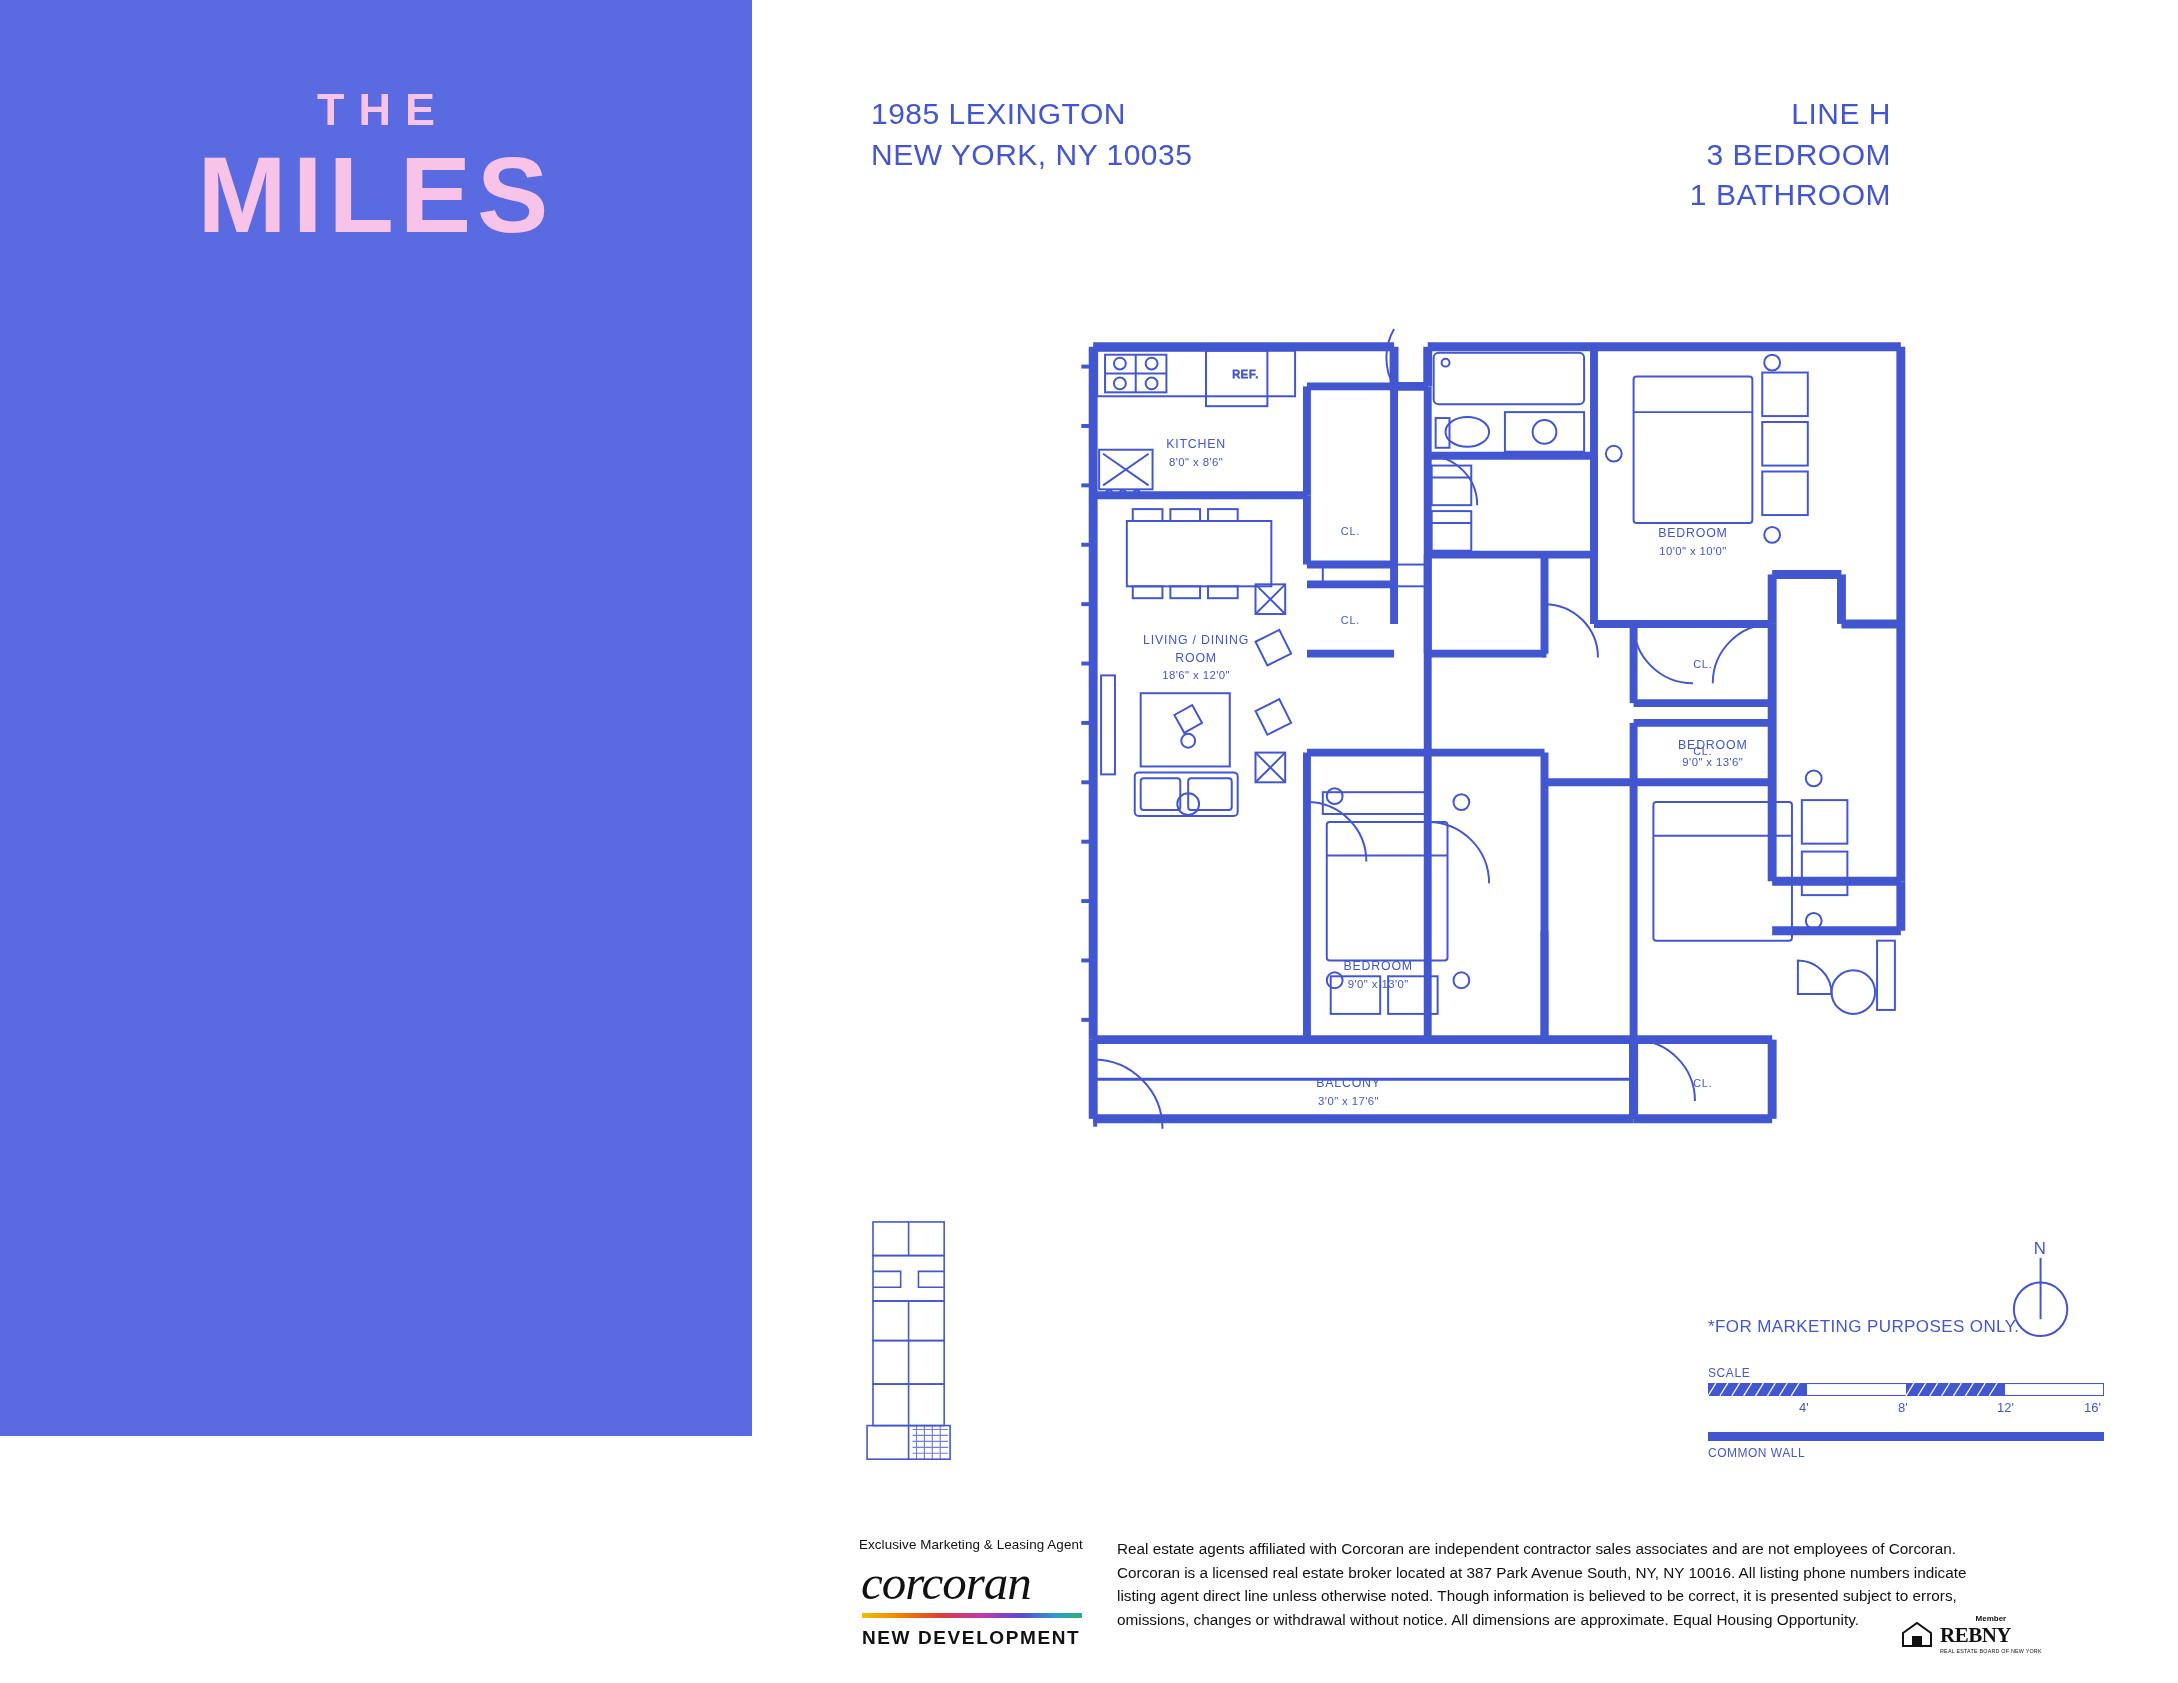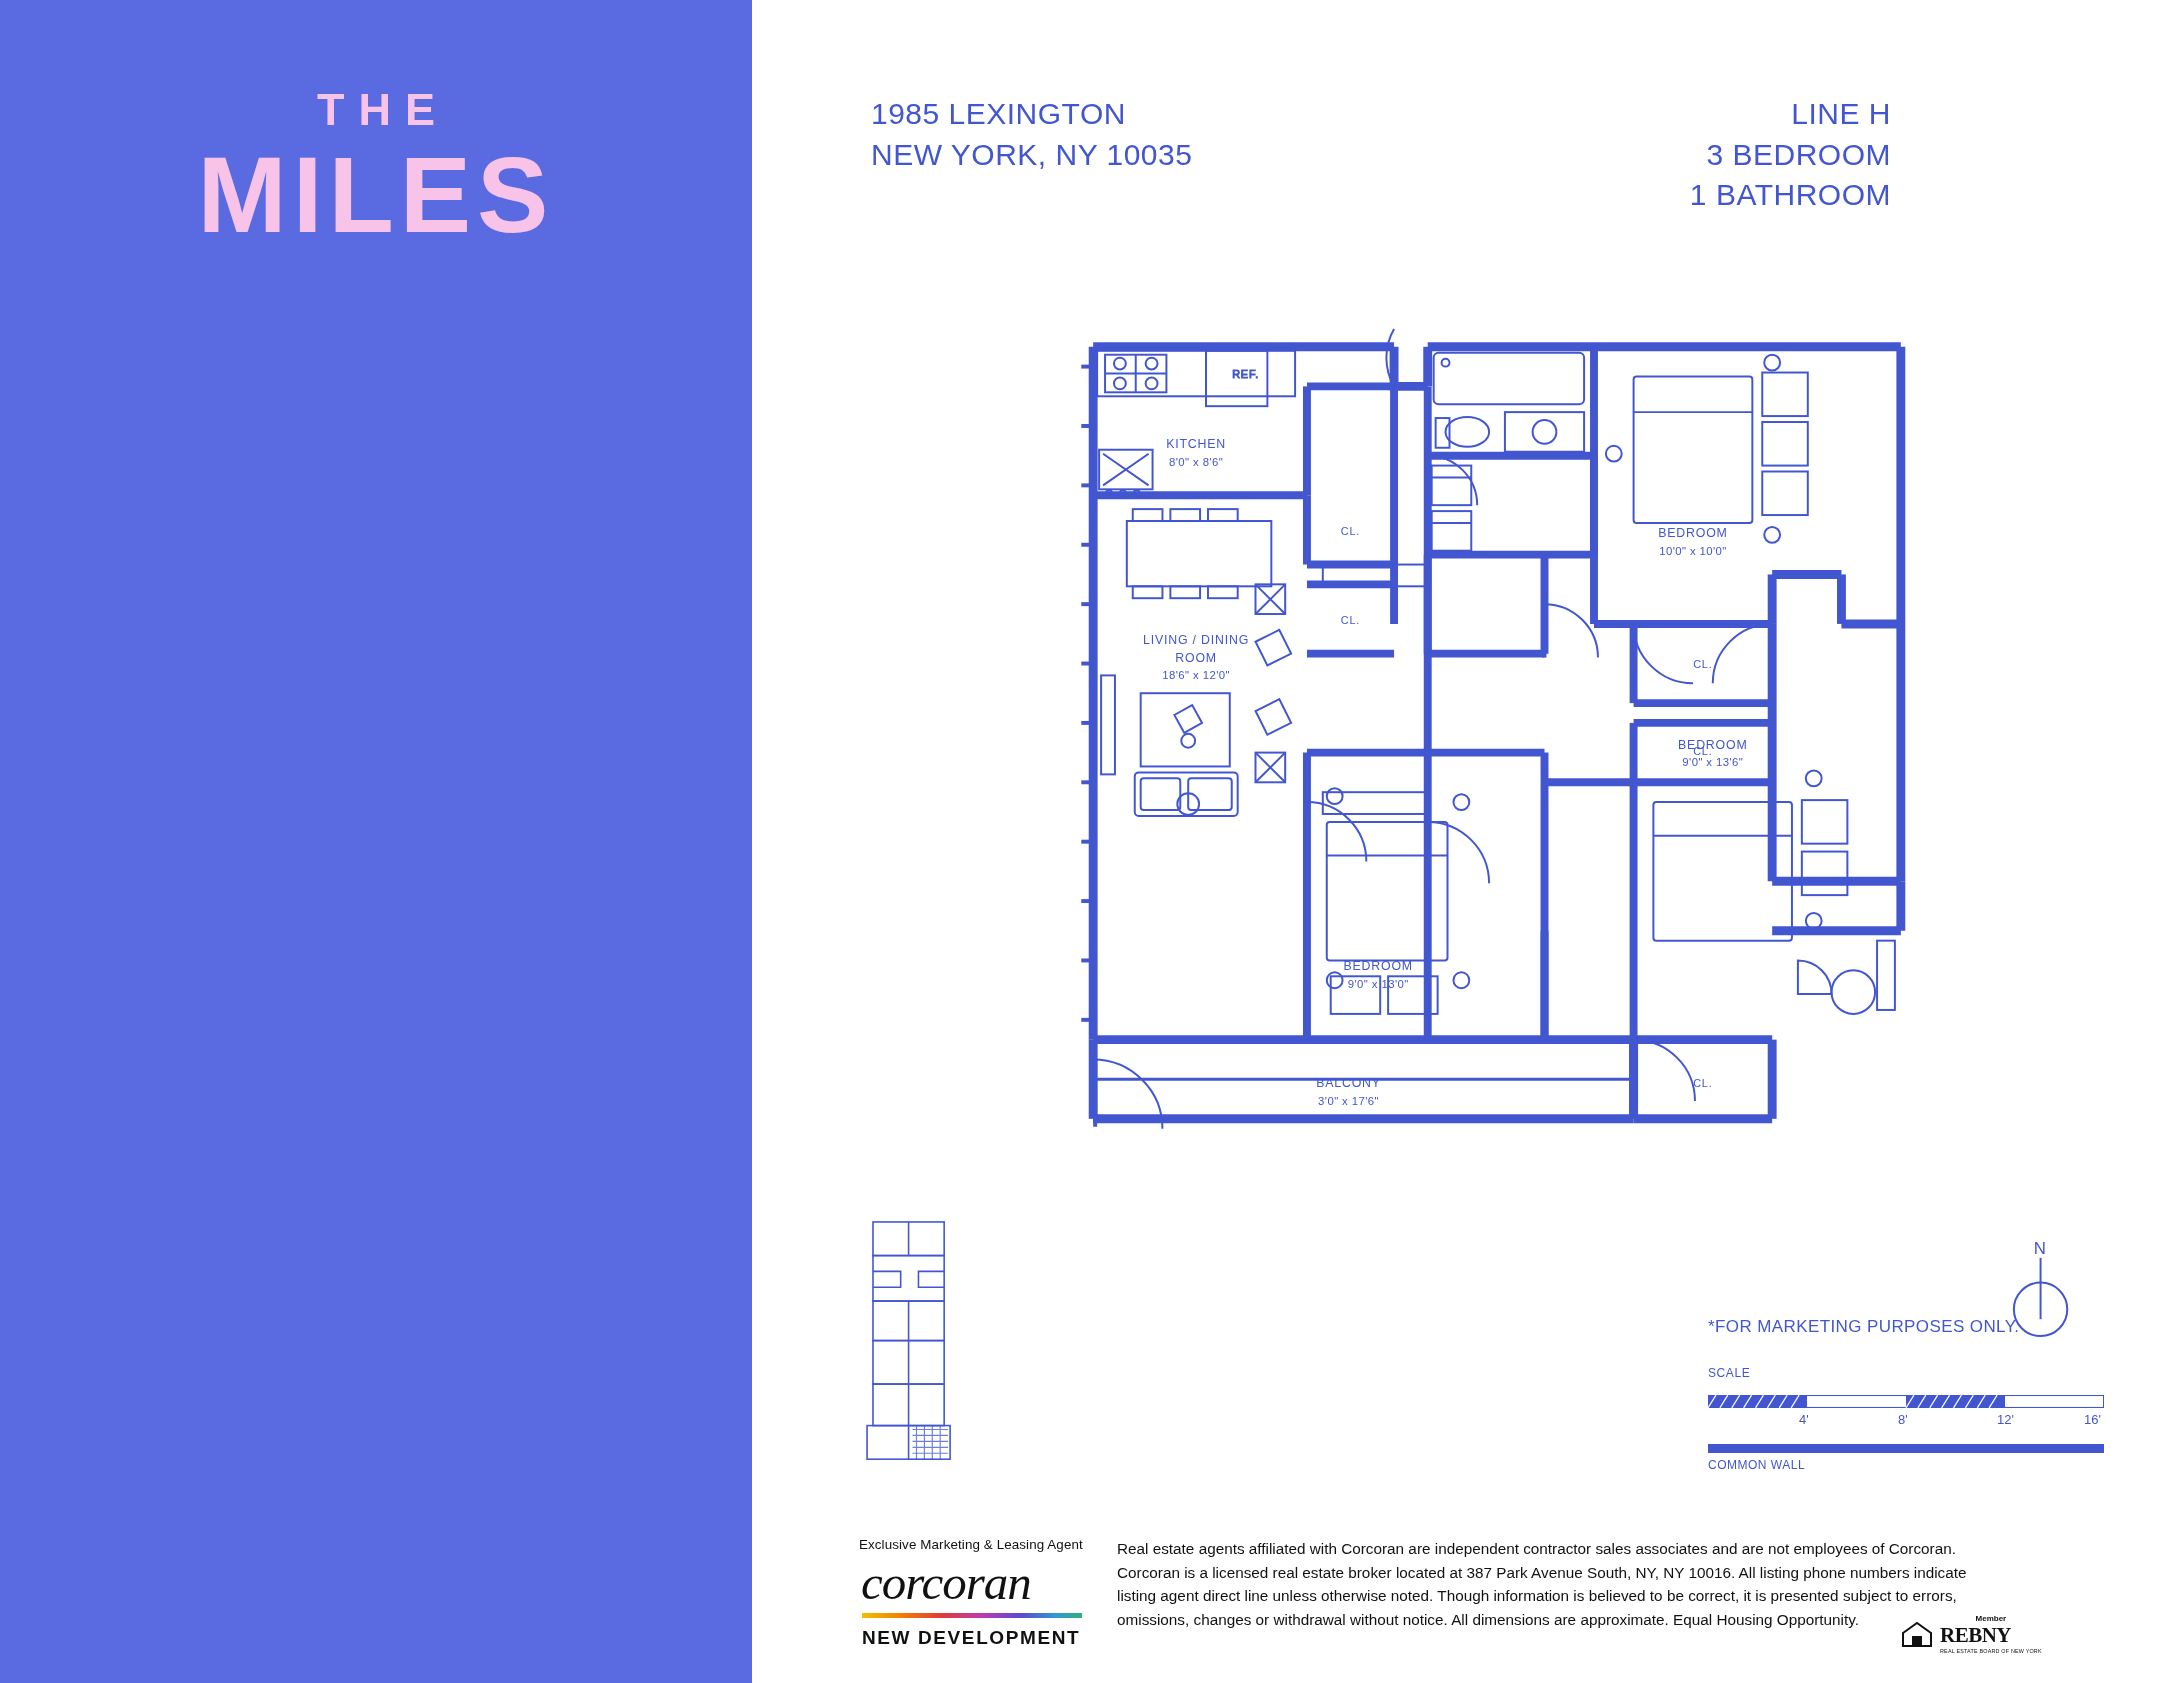--- a/index.html
+++ b/index.html
@@ -12,21 +12,21 @@
     height: 1683px;
     font-family: "Liberation Sans", sans-serif;
     overflow: hidden;
     position: relative;
   }
 
   
   .brand-panel {
     position: absolute;
     left: 0; top: 0;
-    width: 752px; height: 1683px;
+    width: 752px; height: 1436px;
     background: #5a6ae0;
     color: #f6c2e8;
   }
   .brand-inner {
     position: absolute;
     top: 84px; left: 0; width: 100%;
     text-align: center;
   }
   .brand-the {
     font-family: "Liberation Sans", sans-serif;
@@ -96,21 +96,21 @@
   }
   .scalewrap {
     position: absolute;
     left: 1708px; top: 1366px;
     width: 396px;
     color: #4256d0;
   }
   .scalelabel {
     font-size: 12px;
     letter-spacing: 0.6px;
-    margin-bottom: 14px;
+    margin-bottom: 2px;
   }
   .scalebar { width: 396px; height: 13px; }
   .scaleticks {
     position: relative;
     height: 18px;
     font-size: 13px;
   }
   .scaleticks span { position: absolute; top: 0; }
   .commonwall {
     margin-top: 14px;

